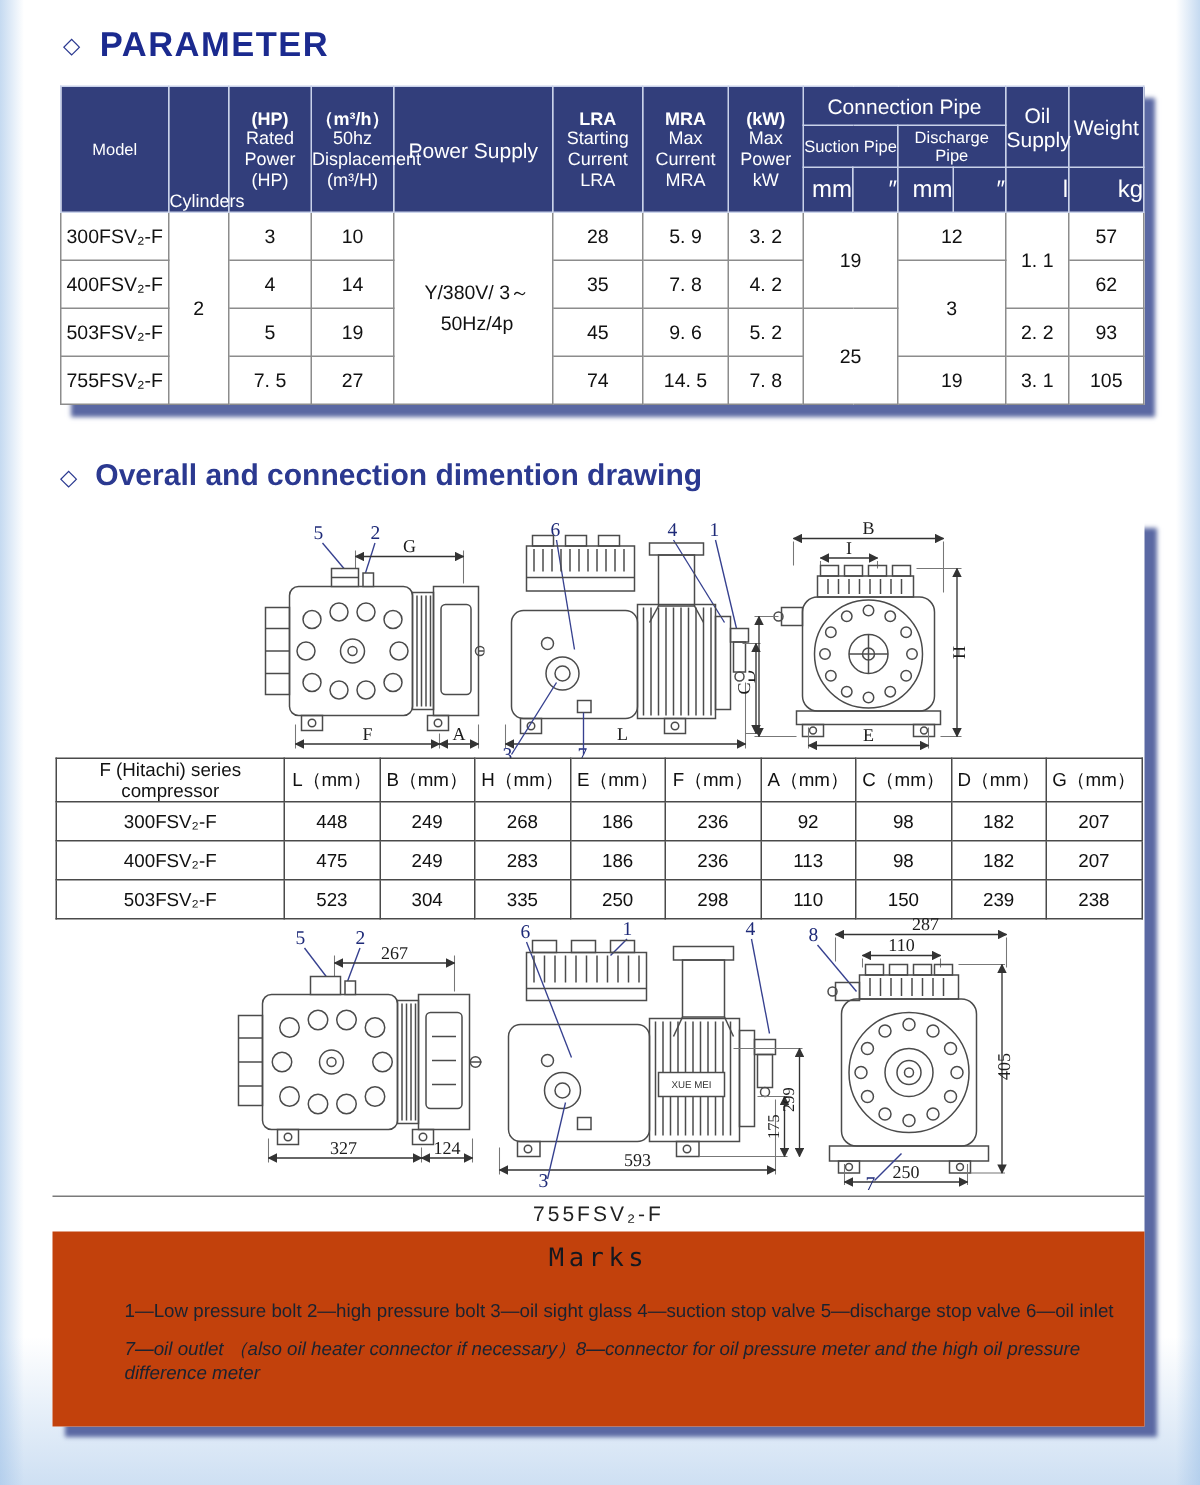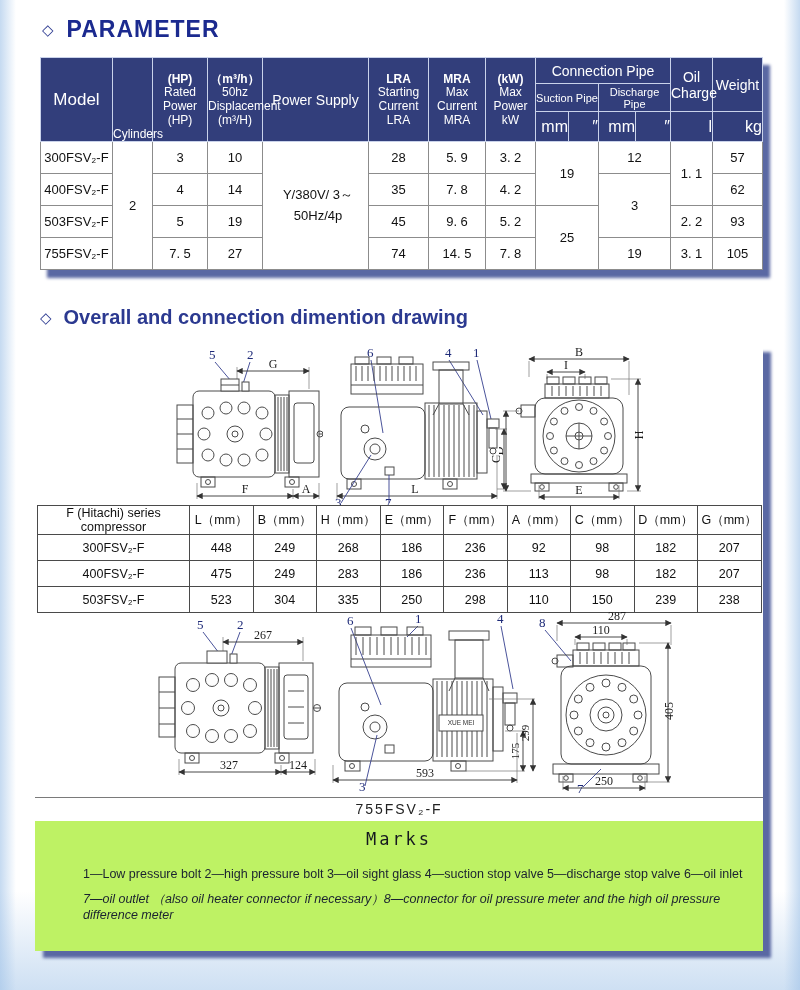--- a/index.html
+++ b/index.html
@@ -17,41 +17,41 @@
   .hd .dia{font-size:15px;color:#2b3990;font-weight:bold;}
   .hd1{left:42px;top:16px;color:#1b2a8f;font-size:23px;letter-spacing:1px;}
   .hd2{left:40px;top:306px;color:#2b3990;font-size:20px;}
   
   .ptable{position:absolute;left:40px;top:57px;width:722px;border-collapse:collapse;table-layout:fixed;
           box-shadow:7px 8px 3px #5a68a3;background:#fff;}
   .ptable th{background:#323e7b;color:#fff;border:1px solid #c9d2ea;font-weight:normal;padding:0;}
   .ptable thead tr:nth-child(1){height:26px;}
   .ptable thead tr:nth-child(2){height:28px;}
   .ptable thead tr:nth-child(3){height:30px;}
-  .th-model{font-size:17px;}
+  .th-model{font-size:11px;}
   .th-cyl{vertical-align:bottom;font-size:12px;padding-bottom:4px;}
   .thb{display:block;font-weight:bold;font-size:12px;line-height:1.2;}
   .thr{display:block;font-size:12px;line-height:1.15;white-space:pre-line;}
   .th-plain{font-size:14px;}
   .th-sub{font-size:11px;}
   .th-unit{font-size:16px;font-weight:bold;text-align:right;}
   .pre{white-space:pre-line;}
   .ptable td{border:1px solid #8c8c8c;background:#fff;text-align:center;font-size:13px;height:29px;color:#111;}
   .td-ps{text-align:left;padding-left:6px;font-size:13.5px;line-height:1.55;}
   
   .panel{position:absolute;left:35px;top:345px;width:728px;height:606px;background:#fff;
          box-shadow:8px 7px 3px #5a68a3;}
   .panel svg{position:absolute;}
   .dtable{position:absolute;left:2px;top:160px;width:724px;border-collapse:collapse;table-layout:fixed;}
   .dtable th,.dtable td{border:1px solid #4a4a4a;background:#fff;font-weight:normal;
         font-size:12.5px;height:25px;text-align:center;color:#111;padding:0;}
   .rule{position:absolute;left:0;top:452px;width:728px;height:1px;background:#7a7a7a;}
   .caption{position:absolute;left:0;top:456px;width:728px;text-align:center;
            font-size:14px;letter-spacing:2px;color:#222;}
-  .marks{position:absolute;left:0;top:476px;width:728px;height:130px;background:#bef264;}
+  .marks{position:absolute;left:0;top:476px;width:728px;height:130px;background:#c2410c;}
   .marks-title{position:absolute;left:0;top:8px;width:728px;text-align:center;
       font-family:"DejaVu Sans Mono",monospace;font-size:17px;letter-spacing:3px;color:#15181f;}
   .marks-line{position:absolute;left:48px;width:680px;font-size:12.5px;color:#1a2230;}
   .ml1{top:46px;} .ml2{top:70px;font-style:italic;}
   
   .ln{stroke:#4b4b4b;stroke-width:1;fill:none;}
   .lnf{stroke:#4b4b4b;stroke-width:1;fill:#ffffff;}
   .blt{fill:#fdfdfd;stroke:#4b4b4b;stroke-width:1;}
   .dim{stroke:#333;stroke-width:.9;fill:none;}
   .ext{stroke:#777;stroke-width:.7;}
@@ -118,21 +118,21 @@
 MRA</span>
         </th>
         <th rowspan="3">
           <span class="thb">(kW)</span>
           <span class="thr">Max
 Power
 kW</span>
         </th>
         <th colspan="4" class="th-plain">Connection Pipe</th>
         <th rowspan="2" class="th-plain pre">Oil
-Charge</th>
+Supply</th>
         <th rowspan="2" class="th-plain">Weight</th>
       </tr>
       <tr>
         <th colspan="2" class="th-sub">Suction Pipe</th>
         <th colspan="2" class="th-sub">Discharge Pipe</th>
       </tr>
       <tr>
         <th class="th-unit">mm</th>
         <th class="th-unit">″</th>
         <th class="th-unit">mm</th>

